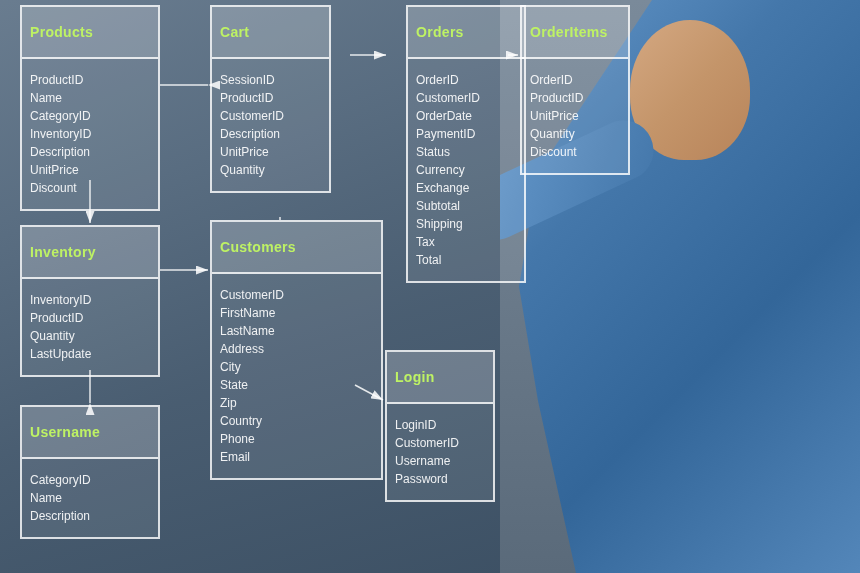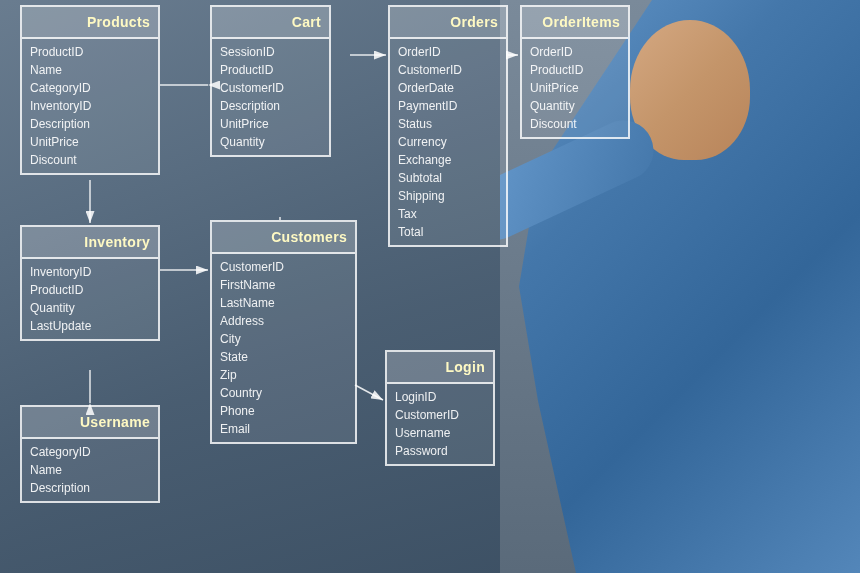--- a/index.html
+++ b/index.html
@@ -89,30 +89,30 @@
     .db-table {
       position: absolute;
       border: 2px solid rgba(255,255,255,0.8);
       background: rgba(255,255,255,0.08);
       color: #fff;
     }
 
     .db-table .table-header {
       background: rgba(255,255,255,0.15);
       border-bottom: 2px solid rgba(255,255,255,0.8);
-      text-align: right;
+      text-align: left;
       font-weight: bold;
       font-size: 14px;
-      padding: 7px 8px;
-      color: #fef9c3;
+      padding: 17px 8px;
+      color: #bef264;
       letter-spacing: 0.3px;
     }
 
     .db-table .table-body {
-      padding: 4px 8px;
+      padding: 12px 8px;
       font-size: 12px;
       line-height: 1.5;
       color: rgba(255,255,255,0.9);
     }
 
     
     .tbl-products {
       top: 0px;
       left: 10px;
       width: 140px;
@@ -121,21 +121,21 @@
     
     .tbl-cart {
       top: 0px;
       left: 200px;
       width: 121px;
     }
 
     
     .tbl-orders {
       top: 0px;
-      left: 378px;
+      left: 396px;
       width: 120px;
     }
 
     
     .tbl-orderitems {
       top: 0px;
       left: 510px;
       width: 110px;
     }
 
@@ -143,21 +143,21 @@
     .tbl-inventory {
       top: 220px;
       left: 10px;
       width: 140px;
     }
 
     
     .tbl-customers {
       top: 215px;
       left: 200px;
-      width: 147px;
+      width: 173px;
     }
 
     
     .tbl-category {
       top: 400px;
       left: 10px;
       width: 140px;
     }
 
     

